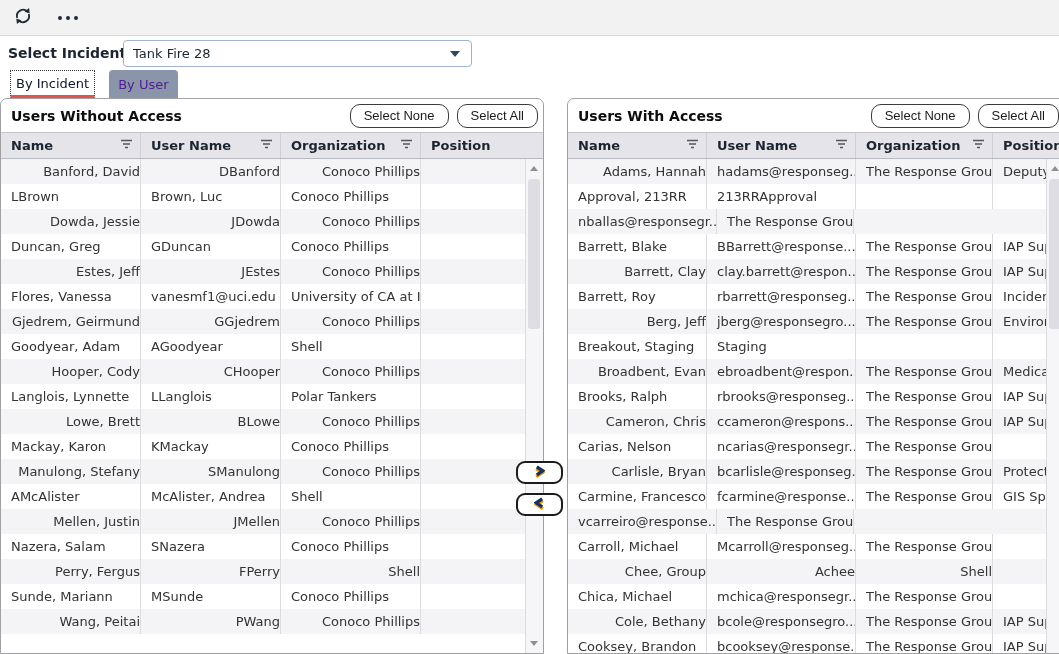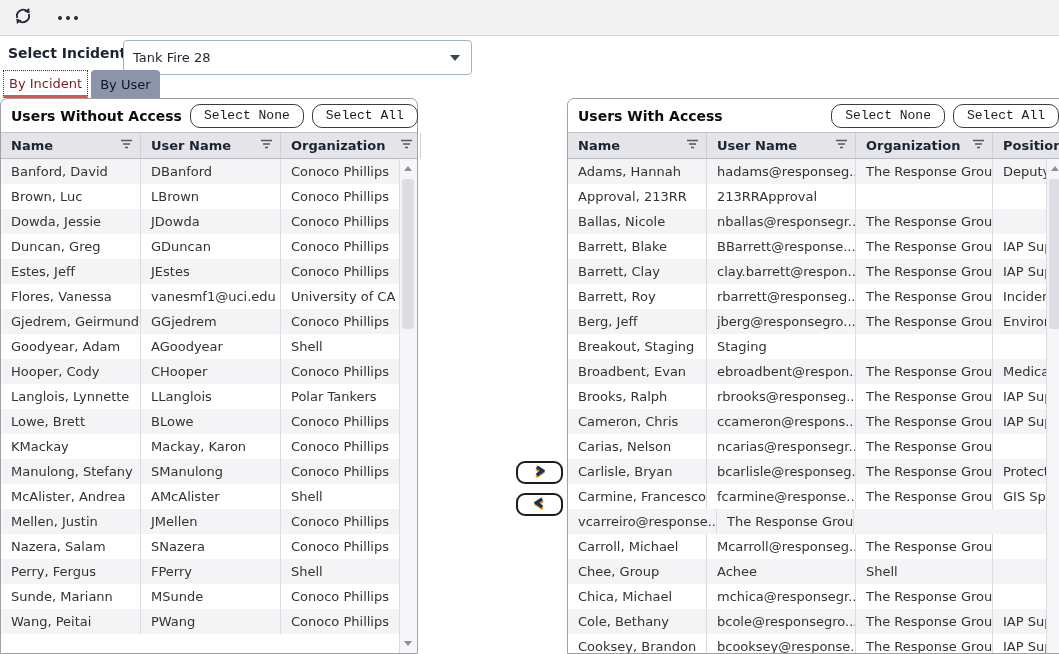--- a/index.html
+++ b/index.html
@@ -16,68 +16,68 @@
   }
   .icon-btn{background:none;border:none;padding:2px;cursor:pointer;display:flex;align-items:center;}
   .dots{display:flex;gap:4px;}
   .dots i{width:4px;height:4px;border-radius:50%;background:#222b38;display:block;}
   
   .incident-row{position:absolute;top:37px;left:0;width:1059px;height:33px;}
   .incident-label{
     position:absolute;left:8px;top:8px;font-size:14px;font-weight:bold;color:#1b2430;
   }
   .dropdown{
-    position:absolute;left:123px;top:3px;width:349px;height:35px;
+    position:absolute;left:123px;top:3px;width:349px;height:27px;
     border:1px solid #9fb4cc;border-radius:4px;background:#fff;
     display:flex;align-items:center;cursor:pointer;box-sizing:border-box;
   }
   .dropdown-value{flex:1;font-size:13px;color:#1b2430;padding-left:9px;white-space:nowrap;overflow:hidden;}
   .dd-arrow{width:0;height:0;border-left:5px solid transparent;border-right:5px solid transparent;
     border-top:6px solid #33475b;margin-right:11px;}
   
   .tabs{position:absolute;top:70px;left:0;height:28px;display:flex;align-items:stretch;}
   .tab{font-size:13px;display:flex;align-items:center;cursor:pointer;box-sizing:border-box;}
   .tab.active{
-    margin-left:3px;background:#fff;color:#7f1d1d;padding:0 5px;
+    margin-left:10px;background:#fff;color:#0f172a;padding:0 5px;
     border:1px dotted #333;border-bottom:3px solid #e0534f;
   }
   .tab.inactive{
-    margin-left:3px;background:#8b95a9;color:#0f172a;padding:8px 8px;
+    margin-left:14px;background:#8b95a9;color:#4c1d95;padding:8px 8px;
     border-radius:4px 4px 0 0;border:1px solid #8b95a9;border-bottom:none;
   }
   
   .panel{
     position:absolute;top:98px;bottom:0;background:#fff;
     border:1px solid #a0a0a5;box-sizing:border-box;
     display:flex;flex-direction:column;
   }
-  .panel-left{left:0;width:418px;border-radius:7px 7px 0 0;}
+  .panel-left{left:0;width:544px;border-radius:7px 7px 0 0;}
   .panel-right{left:567px;width:498px;border-radius:7px 0 0 0;}
   .panel-header{height:33px;min-height:33px;display:flex;align-items:center;padding:0 5px 0 10px;box-sizing:border-box;}
   .panel-title{flex:1;font-size:14px;font-weight:bold;color:#0d0d0d;white-space:nowrap;}
   .btn{
     height:24px;border:1px solid #3c3c3c;border-radius:10px;background:#fff;
     font-size:13px;color:#1b1b1b;padding:0 13px;margin-left:8px;cursor:pointer;
-    font-family:Liberation Mono, monospace;white-space:nowrap;
+    font-family:Liberation Sans, sans-serif;white-space:nowrap;
   }
   .grid-header{
     height:27px;min-height:27px;background:#e4e4e9;display:flex;
     border-top:1px solid #c2c2c8;border-bottom:1px solid #b8b8c0;box-sizing:border-box;
   }
   .hcell{
     display:flex;align-items:center;font-size:13px;font-weight:bold;color:#1b2430;
     padding-left:10px;box-sizing:border-box;border-right:1px solid #cfcfd6;
     overflow:hidden;white-space:nowrap;cursor:pointer;
   }
   .hcell:last-child{border-right:none;flex:1;text-align:center;}
   .filter-icon{margin-left:auto;margin-right:7px;flex:none;cursor:pointer;}
   .grid-area{display:flex;flex:1;min-height:0;}
   .rows{flex:1;overflow:hidden;}
   .grid-row{display:flex;height:25px;min-height:25px;cursor:pointer;}
-  .grid-row.odd{background:#f4f4f7;}
+  .grid-row.odd{background:#f4f4f7;text-align:right;}
   .grid-row.even{background:#fff;}
   .cell{
     font-size:13px;color:#333;line-height:25px;padding-left:10px;box-sizing:border-box;
     border-right:1px solid #dcdce0;overflow:hidden;white-space:nowrap;
   }
   .cell:last-child{border-right:none;flex:1;}
   
   .panel-left .col-name{width:140px;min-width:140px;}
   .panel-left .col-user{width:140px;min-width:140px;}
   .panel-left .col-org{width:140px;min-width:140px;}
@@ -173,22 +173,22 @@
   </div>
   <div class="grid-area">
     <div class="rows">
         <div class="grid-row odd">
           <div class="cell col-name">Banford, David</div>
           <div class="cell col-user">DBanford</div>
           <div class="cell col-org">Conoco Phillips</div>
           <div class="cell col-pos"></div>
         </div>
         <div class="grid-row even">
+          <div class="cell col-user">LBrown</div>
           <div class="cell col-name">Brown, Luc</div>
-          <div class="cell col-user">LBrown</div>
           <div class="cell col-org">Conoco Phillips</div>
           <div class="cell col-pos"></div>
         </div>
         <div class="grid-row odd">
           <div class="cell col-name">Dowda, Jessie</div>
           <div class="cell col-user">JDowda</div>
           <div class="cell col-org">Conoco Phillips</div>
           <div class="cell col-pos"></div>
         </div>
         <div class="grid-row even">
@@ -233,34 +233,34 @@
           <div class="cell col-org">Polar Tankers</div>
           <div class="cell col-pos"></div>
         </div>
         <div class="grid-row odd">
           <div class="cell col-name">Lowe, Brett</div>
           <div class="cell col-user">BLowe</div>
           <div class="cell col-org">Conoco Phillips</div>
           <div class="cell col-pos"></div>
         </div>
         <div class="grid-row even">
+          <div class="cell col-name">Mackay, Karon</div>
           <div class="cell col-user">KMackay</div>
-          <div class="cell col-name">Mackay, Karon</div>
           <div class="cell col-org">Conoco Phillips</div>
           <div class="cell col-pos"></div>
         </div>
         <div class="grid-row odd">
           <div class="cell col-name">Manulong, Stefany</div>
           <div class="cell col-user">SManulong</div>
           <div class="cell col-org">Conoco Phillips</div>
           <div class="cell col-pos"></div>
         </div>
         <div class="grid-row even">
+          <div class="cell col-user">AMcAlister</div>
           <div class="cell col-name">McAlister, Andrea</div>
-          <div class="cell col-user">AMcAlister</div>
           <div class="cell col-org">Shell</div>
           <div class="cell col-pos"></div>
         </div>
         <div class="grid-row odd">
           <div class="cell col-name">Mellen, Justin</div>
           <div class="cell col-user">JMellen</div>
           <div class="cell col-org">Conoco Phillips</div>
           <div class="cell col-pos"></div>
         </div>
         <div class="grid-row even">
@@ -356,21 +356,20 @@
           <div class="cell col-org">The Response Group</div>
           <div class="cell col-pos">Deputy</div>
         </div>
         <div class="grid-row even">
           <div class="cell col-name">Approval, 213RR</div>
           <div class="cell col-user">213RRApproval</div>
           <div class="cell col-org"></div>
           <div class="cell col-pos"></div>
         </div>
         <div class="grid-row odd">
-          <div class="cell col-name">Ballas, Nicole</div>
           <div class="cell col-user">nballas@responsegr...</div>
           <div class="cell col-org">The Response Group</div>
           <div class="cell col-pos"></div>
         </div>
         <div class="grid-row even">
           <div class="cell col-name">Barrett, Blake</div>
           <div class="cell col-user">BBarrett@response...</div>
           <div class="cell col-org">The Response Group</div>
           <div class="cell col-pos">IAP Sup</div>
         </div>

